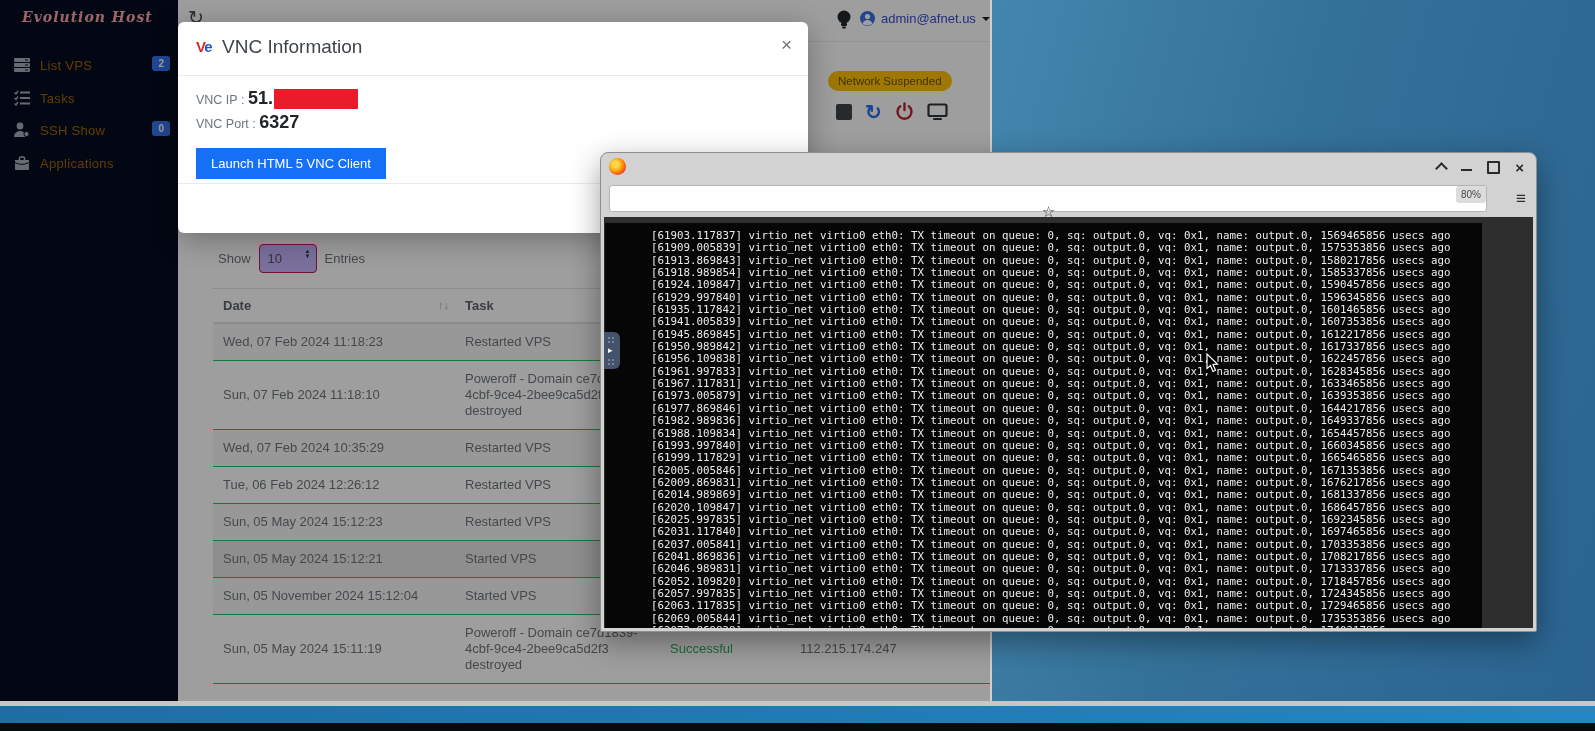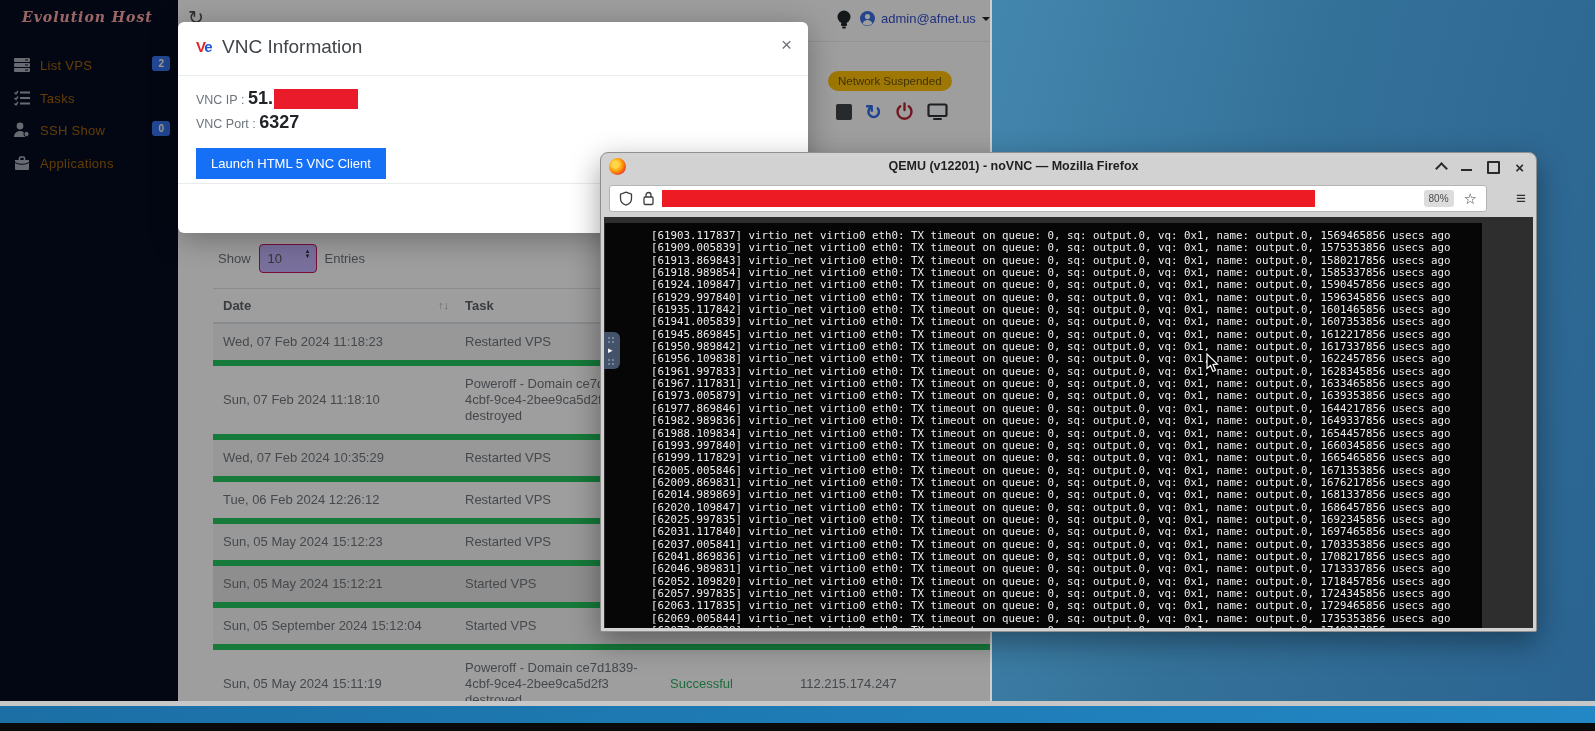--- a/index.html
+++ b/index.html
@@ -33,21 +33,21 @@
 
   
   #tablecard{position:absolute;left:213px;top:238px;width:777px;z-index:1;}
   .show-row{position:absolute;left:5px;top:6px;display:flex;align-items:center;gap:8px;font-size:13px;color:#70767c;}
   .pg-select{width:48px;height:27px;border:1px solid #be185d;border-radius:4px;background:#c4b5fd;display:flex;
     align-items:center;padding-left:8px;font-size:13px;color:#555;cursor:pointer;position:relative;text-align:right;}
   .stepper{position:absolute;right:5px;top:4px;display:flex;flex-direction:column;font-size:6px;color:#333;line-height:5px;}
   table.tasks{position:absolute;left:0;top:50px;width:777px;border-collapse:collapse;table-layout:fixed;font-size:13px;color:#70767c;}
   table.tasks th{font-weight:bold;color:#5d6artefact369;}
   table.tasks th{font-weight:600;color:#5d6369;text-align:left;padding:9px 10px;border-top:1px solid #dee2e6;border-bottom:2px solid #dee2e6;position:relative;}
-  table.tasks td{padding:10px 10px;border-bottom:6px solid #22c55e;line-height:16px;vertical-align:middle;overflow-wrap:anywhere;}
+  table.tasks td{padding:10px 10px;border-bottom:1px solid #22c55e;line-height:16px;vertical-align:middle;overflow-wrap:anywhere;}
   .sort-glyph{position:absolute;right:6px;top:10px;font-size:11px;color:#a8aeb4;}
   tr.striped{background:rgba(0,0,0,0.035);}
   tr.hovered{background:rgba(0,0,0,0.10);}
   td.cell-status{color:#2fae61;font-weight:500;}
 
   
   #page-overlay{position:absolute;left:0;top:0;width:990px;height:701px;background:rgba(0,0,0,0.38);z-index:4;}
 
   
   #modal{position:absolute;left:178px;top:22px;width:630px;height:211px;background:#fff;border-radius:6px;
@@ -80,21 +80,21 @@
     background:radial-gradient(circle at 38% 38%,#ffd54a 0 22%,#ff9500 48%,#e3342f 78%,#a8231d 100%);}
   .ff-title{position:absolute;left:0;right:0;top:6px;text-align:center;padding-right:110px;
     font-size:12.5px;font-weight:600;color:#1f1f1f;}
   .ff-controls{position:absolute;right:12px;top:0;height:28px;display:flex;align-items:center;gap:15px;}
   .chv-up{width:7px;height:7px;border-left:2px solid #2a2a2a;border-top:2px solid #2a2a2a;transform:rotate(45deg);margin-top:3px;cursor:pointer;}
   .min-bar{width:11px;height:2px;background:#2a2a2a;margin-top:6px;cursor:pointer;}
   .max-box{width:9px;height:9px;border:2px solid #2a2a2a;border-radius:1px;cursor:pointer;}
   .ff-close{font-size:15px;font-weight:bold;color:#2a2a2a;line-height:15px;cursor:pointer;}
   .ff-navbar{position:absolute;left:0;top:28px;right:0;height:36px;}
   .url-field{position:absolute;left:8px;top:4px;width:878px;height:27px;background:#fff;border:1px solid #b5b5b5;
-    border-radius:3px;display:flex;align-items:center;box-sizing:border-box;cursor:text;}
+    border-radius:3px;display:flex;align-items:center;box-sizing:border-box;cursor:text;flex-direction:column;}
   .url-redact{width:653px;height:17px;background:#ed1b24;margin-left:8px;}
   .zoom-pill{margin-left:auto;background:#dcdcdc;border-radius:3px;font-size:10px;color:#4a4a4a;padding:3px 5px;}
   .star{font-size:15px;color:#3c3c3c;margin:0 9px 0 10px;cursor:pointer;}
   .ff-menu{position:absolute;right:10px;top:8px;font-size:17px;color:#2f2f2f;cursor:pointer;}
   .ff-content{position:absolute;left:3px;right:3px;top:64px;bottom:3px;background:#2e2e2e;overflow:hidden;}
   .framebuffer{position:absolute;left:1px;top:6px;width:877px;height:100%;background:#060606;}
   .term{position:absolute;left:46px;top:7px;margin:0;font-family:"DejaVu Sans Mono",monospace;
     font-size:10.8px;line-height:12.35px;color:#ececec;white-space:pre;}
   .novnc-handle{position:absolute;left:0;top:115px;width:16px;height:37px;background:#44536a;border-radius:0 6px 6px 0;cursor:pointer;}
   .novnc-handle .dots-top,.novnc-handle .dots-bot{position:absolute;left:4px;width:2px;height:2px;background:#7486a0;
@@ -256,21 +256,21 @@
               <td class="cell-status"></td>
               <td class="cell-ip"></td>
             </tr>
             <tr class="hovered">
               <td class="cell-date">Sun, 05 May 2024 15:12:21</td>
               <td class="cell-task">Started VPS</td>
               <td class="cell-status"></td>
               <td class="cell-ip"></td>
             </tr>
             <tr class="striped">
-              <td class="cell-date">Sun, 05 September 2024 15:12:04</td>
+              <td class="cell-date">Sun, 05 November 2024 15:12:04</td>
               <td class="cell-task">Started VPS</td>
               <td class="cell-status"></td>
               <td class="cell-ip"></td>
             </tr>
             <tr>
               <td class="cell-date">Sun, 05 May 2024 15:11:19</td>
               <td class="cell-task">Poweroff - Domain ce7d1839-4cbf-9ce4-2bee9ca5d2f3 destroyed</td>
               <td class="cell-status">Successful</td>
               <td class="cell-ip">112.215.174.247</td>
             </tr>
@@ -299,21 +299,20 @@
     </div>
   </div>
 
   <div class="strip-gray"></div>
   <div class="strip-blue"></div>
   <div class="strip-black"></div>
 
   <div id="firefox">
     <div class="ff-titlebar">
       <div class="ff-logo"></div>
-      <div class="ff-title">QEMU (v12201) - noVNC — Mozilla Firefox</div>
       <div class="ff-controls">
         <div class="chv-up"></div>
         <div class="min-bar"></div>
         <div class="max-box"></div>
         <span class="ff-close">×</span>
       </div>
     </div>
 
     <div class="ff-navbar">
       <div class="url-field">

